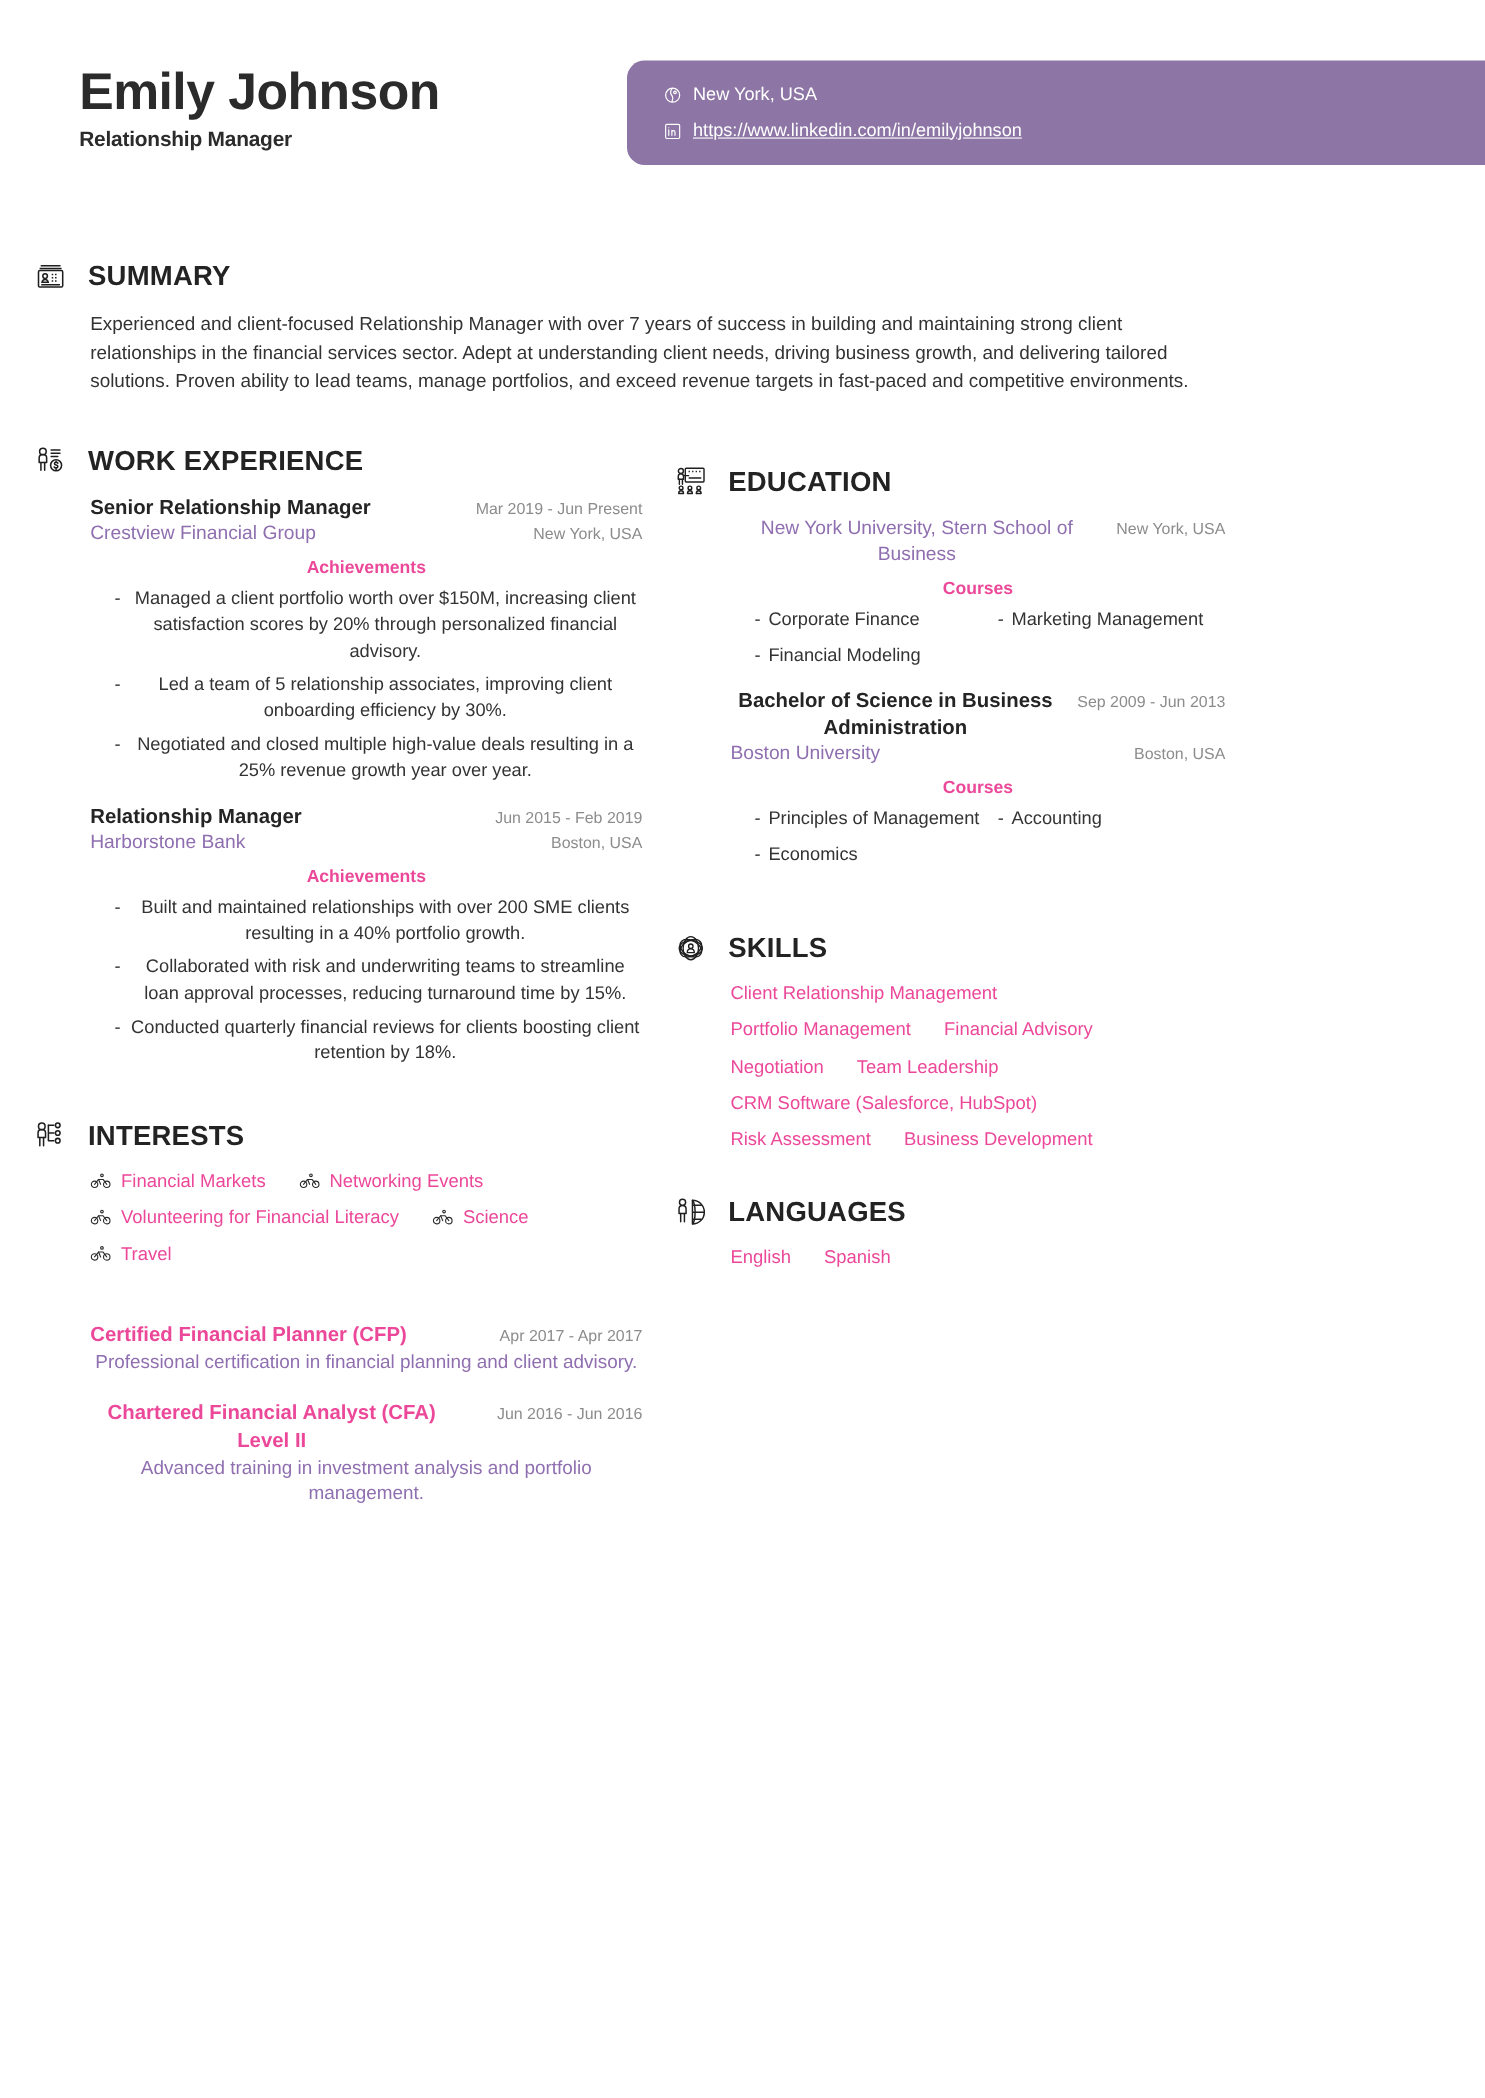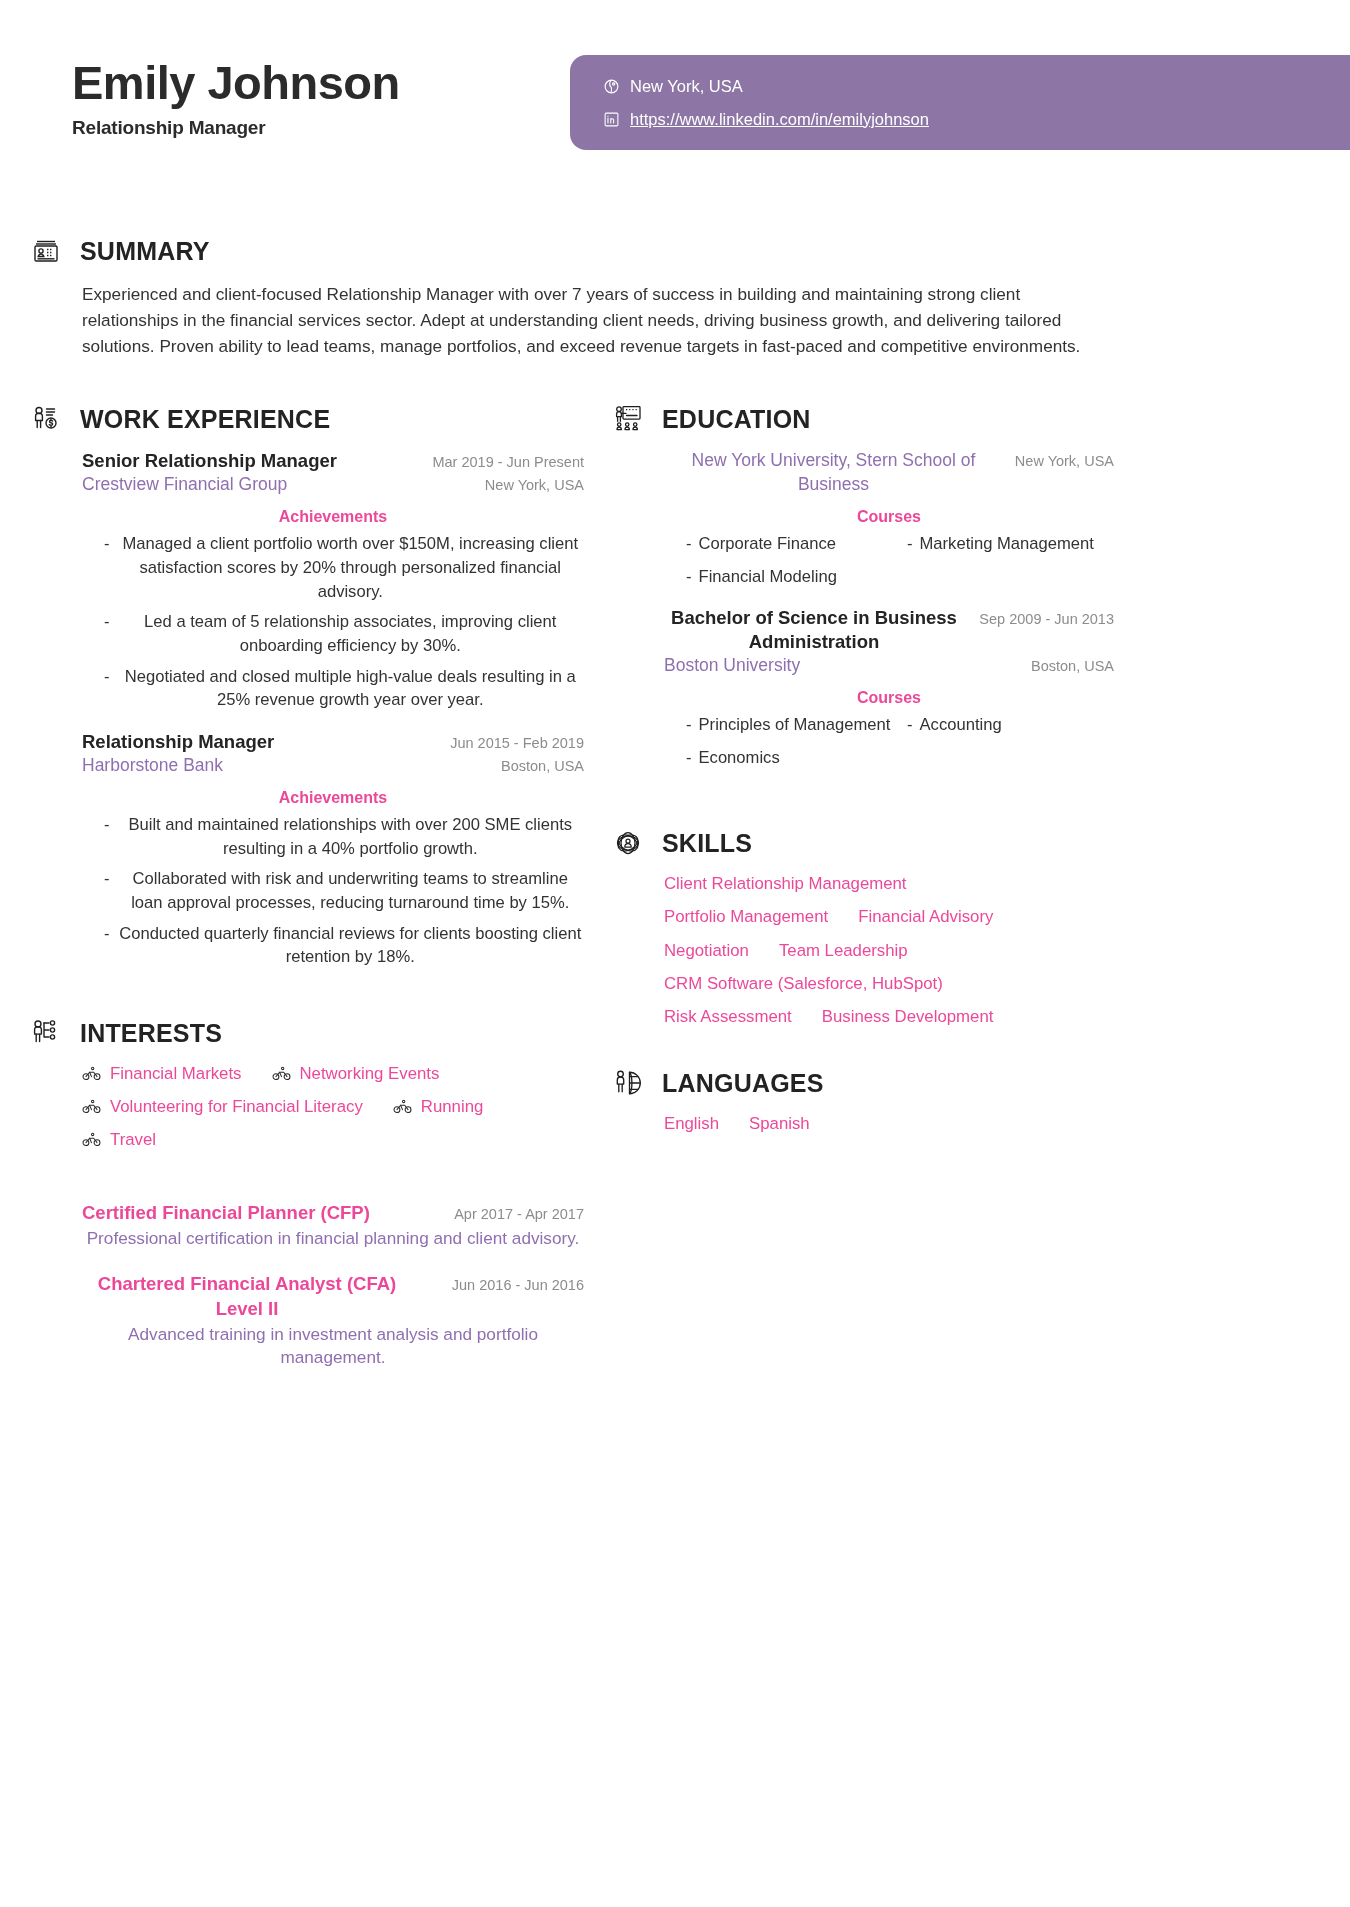--- a/index.html
+++ b/index.html
@@ -97,20 +97,21 @@
     text-align: center;
   }
   .col-left {
     width: 560px;
     flex: 0 0 560px;
   }
   .col-right {
     width: 508px;
     flex: 0 0 508px;
     margin-left: 22px;
+    margin-top: 19px;
   }
 
   
   .section { margin-bottom: 4px; }
   .section-head {
     display: flex;
     align-items: center;
     margin-bottom: 14px;
   }
   .section-icon {
@@ -457,21 +458,21 @@
               <span class="tag with-icon">
                 <span class="bic">
                   <svg width="19" height="15" viewBox="0 0 24 18" fill="none" stroke="#2b2b2b" stroke-width="1.3">
                     <circle cx="5" cy="13" r="3.7"></circle>
                       <circle cx="19" cy="13" r="3.7"></circle>
                       <circle cx="13.5" cy="2.6" r="1.5"></circle>
                     <path d="M5 13l4.6-5.6h5.2L19 13" stroke-linecap="round" stroke-linejoin="round"></path>
                       <path d="M9.6 7.4L12 13" stroke-linecap="round"></path>
                   </svg>
                 </span>
-                <span>Running</span>
+                <span>Science</span>
               </span>
             </div>
 
             <div class="tag-row">
               <span class="tag with-icon">
                 <span class="bic">
                   <svg width="19" height="15" viewBox="0 0 24 18" fill="none" stroke="#2b2b2b" stroke-width="1.3">
                     <circle cx="5" cy="13" r="3.7"></circle>
                       <circle cx="19" cy="13" r="3.7"></circle>
                       <circle cx="13.5" cy="2.6" r="1.5"></circle>

